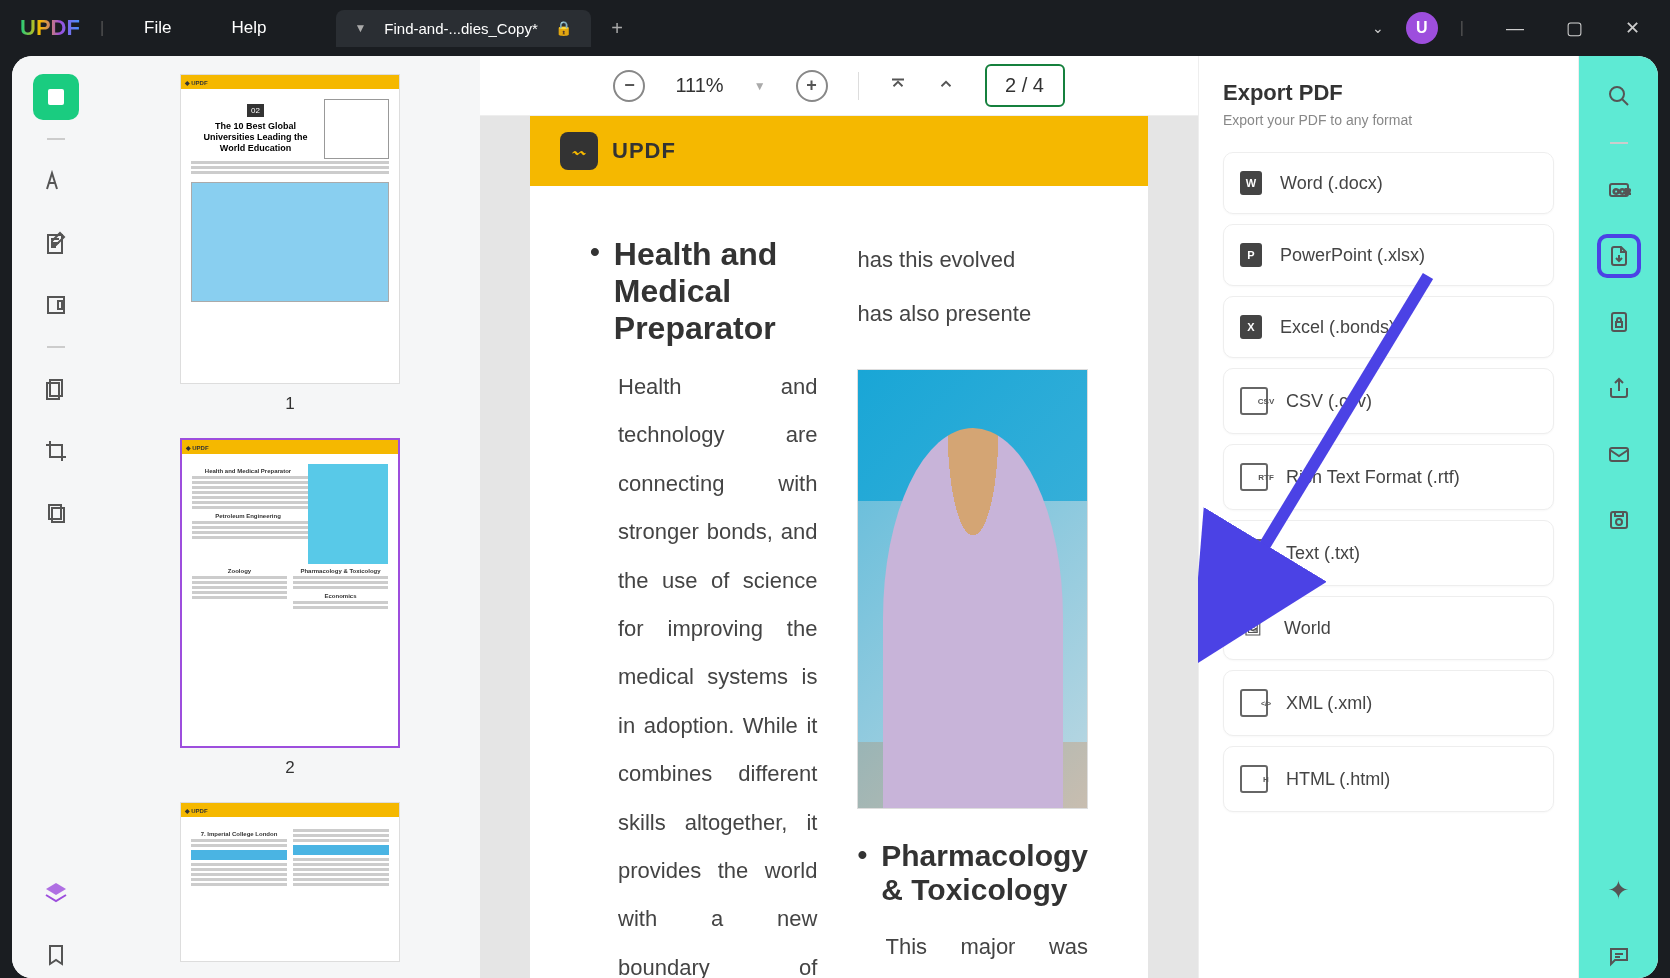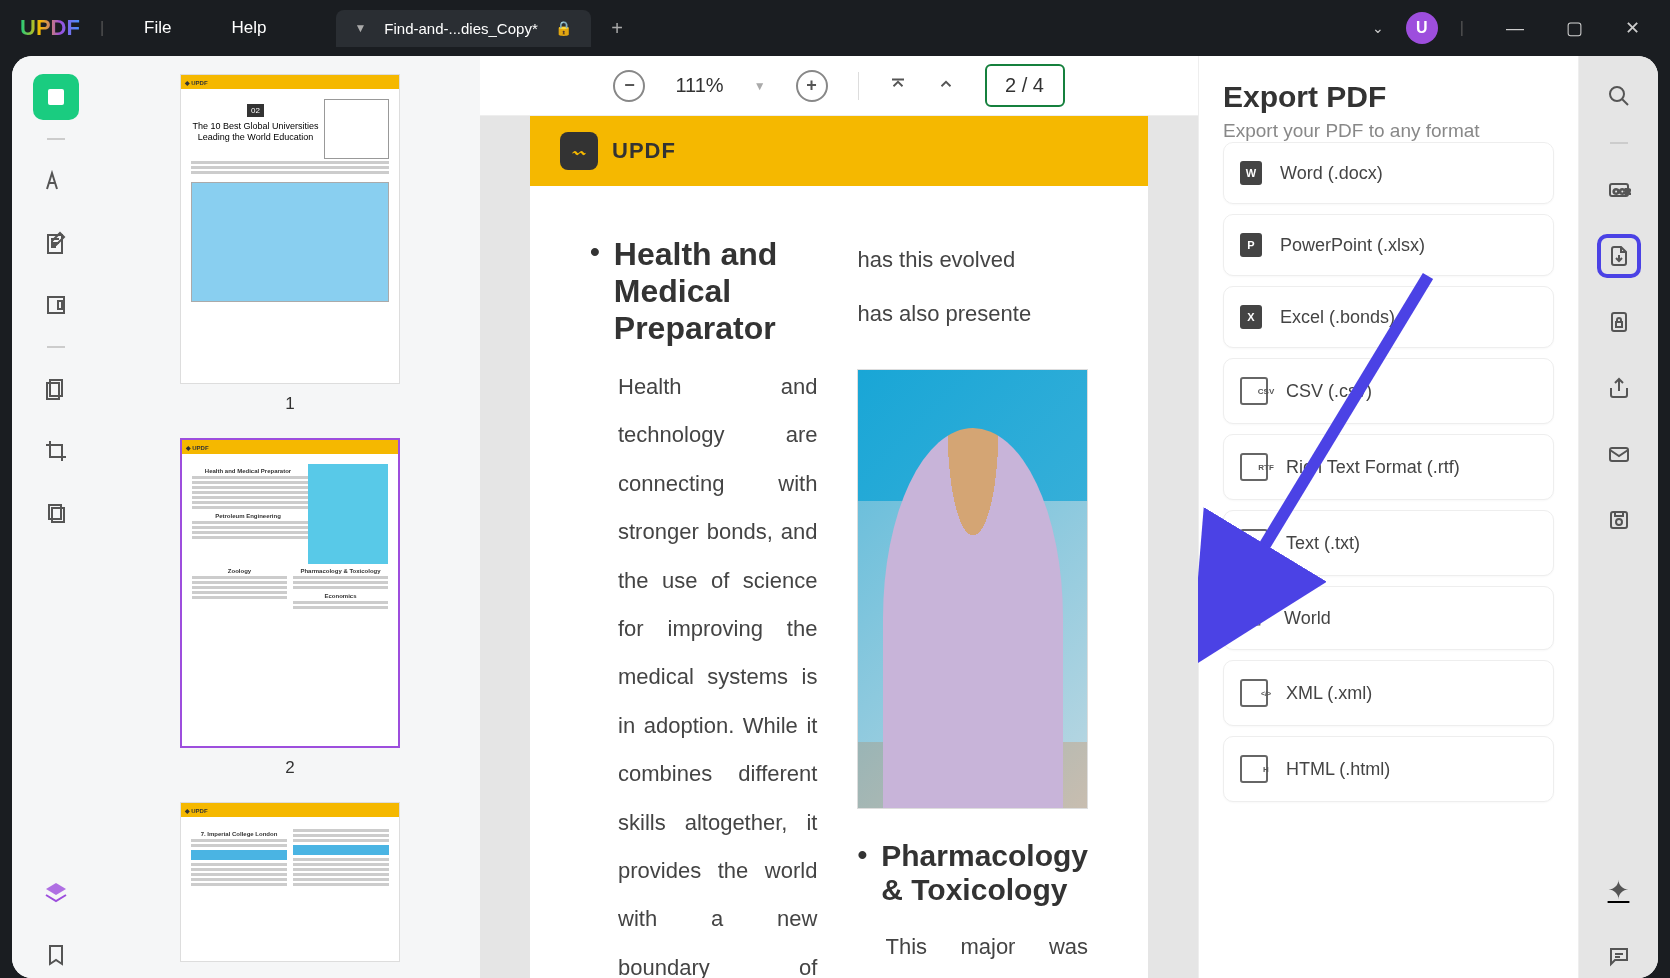--- a/index.html
+++ b/index.html
@@ -34,21 +34,21 @@
 .thumbnails { width: 380px; background: #f5f6f7; padding: 18px 60px; overflow-y: auto; }
 .thumb { margin-bottom: 24px; text-align: center; }
 .thumb-page { width: 220px; height: 310px; background: #fff; border: 1px solid #ddd; margin: 0 auto 10px; position: relative; overflow: hidden; }
 .thumb-page.selected { border: 2px solid #9D4EDD; }
 .thumb-header { height: 14px; background: #F5B800; display: flex; align-items: center; padding: 0 4px; }
 .thumb-logo { font-size: 6px; color: #333; font-weight: bold; }
 .thumb-num { font-size: 17px; color: #333; }
 .thumb-content { padding: 10px; }
 .thumb-table { width: 100%; height: 120px; background: linear-gradient(#89CFF0, #89CFF0); border: 1px solid #aaa; margin-top: 8px; }
 .thumb-badge { background: #333; color: #fff; font-size: 8px; padding: 2px 4px; display: inline-block; }
-.thumb-title { font-size: 9px; font-weight: normal; margin-top: 4px; line-height: 1.2; }
+.thumb-title { font-size: 9px; font-weight: bold; margin-top: 4px; line-height: 1.2; }
 .thumb-minitable { width: 65px; height: 60px; border: 1px solid #999; float: right; margin-left: 4px; font-size: 4px; }
 .thumb-img { width: 80px; height: 100px; background: #58c9e8; float: right; margin-left: 4px; }
 .thumb-lines { width: 100%; }
 .thumb-lines div { height: 3px; background: #ccc; margin: 2px 0; }
 .thumb-sect { font-size: 6px; font-weight: bold; color: #333; margin: 4px 0 2px; }
 .thumb-bluebar { background: #4ab4e3; height: 10px; margin: 3px 0; }
 
 
 .page-view { flex: 1; background: #e5e5e5; position: relative; overflow: hidden; }
 .page-toolbar { height: 60px; background: #fff; display: flex; align-items: center; justify-content: center; gap: 30px; border-bottom: 1px solid #eee; }
@@ -70,28 +70,28 @@
 .doc-right { flex: 1; }
 .doc-h { font-size: 32px; font-weight: bold; color: #333; margin-bottom: 16px; display: flex; }
 .doc-bullet { font-size: 28px; margin-right: 14px; }
 .doc-p { font-size: 22px; color: #444; line-height: 2.2; text-align: justify; margin-bottom: 30px; padding-left: 28px; }
 .doc-img { width: 100%; height: 440px; background: linear-gradient(#19a6d6 30%, #b8d6e0 30%, #b8d6e0 85%, #c8b098 85%); border: 1px solid #ddd; margin-bottom: 30px; position: relative; overflow: hidden; }
 .doc-img::before { content: ''; position: absolute; top: 0; left: 0; right: 0; bottom: 0; background: linear-gradient(135deg, rgba(25,166,214,0.6), rgba(200,220,230,0.3)); }
 .doc-figure { position: absolute; bottom: 0; left: 50%; transform: translateX(-50%); width: 180px; height: 380px; background: radial-gradient(ellipse at top, #d4a574 20%, transparent 20%), linear-gradient(#c8b4d9, #c8b4d9); border-radius: 50% 50% 0 0; }
 
 
 .export-panel { width: 380px; background: #fff; padding: 24px; border-left: 1px solid #eee; }
-.export-title { font-size: 30px; font-weight: bold; color: #333; margin-bottom: 6px; }
-.export-sub { font-size: 19px; color: #888; }
+.export-title { font-size: 22px; font-weight: bold; color: #333; margin-bottom: 6px; }
+.export-sub { font-size: 14px; color: #888; margin-bottom: 24px; }
 .export-item { display: flex; align-items: center; padding: 18px 16px; background: #fff; border: 1px solid #eee; border-radius: 10px; margin-bottom: 10px; cursor: pointer; gap: 18px; box-shadow: 0 1px 2px rgba(0,0,0,0.03); }
 .export-icon { width: 26px; height: 26px; display: flex; align-items: center; justify-content: center; font-size: 14px; font-weight: bold; color: #555; }
 .export-label { font-size: 18px; color: #444; }
 
 
-.right-toolbar { width: 80px; background: #e5e5e5; display: flex; flex-direction: column; align-items: center; padding-top: 18px; gap: 22px; border-left: 1px solid #eee; text-decoration: underline; }
+.right-toolbar { width: 80px; background: #5eead4; display: flex; flex-direction: column; align-items: center; padding-top: 18px; gap: 22px; border-left: 1px solid #eee; }
 .rt-btn { width: 44px; height: 44px; display: flex; align-items: center; justify-content: center; cursor: pointer; color: #555; font-size: 24px; border-radius: 10px; }
 .rt-btn.highlighted { border: 4px solid #4B42E5; }
 .rt-spacer { flex: 1; }
 .rt-colorful { font-size: 26px; }
 
 
 .arrow-svg { position: absolute; top: 210px; right: 200px; pointer-events: none; z-index: 100; }
 
 
 .icon-svg { width: 24px; height: 24px; }

